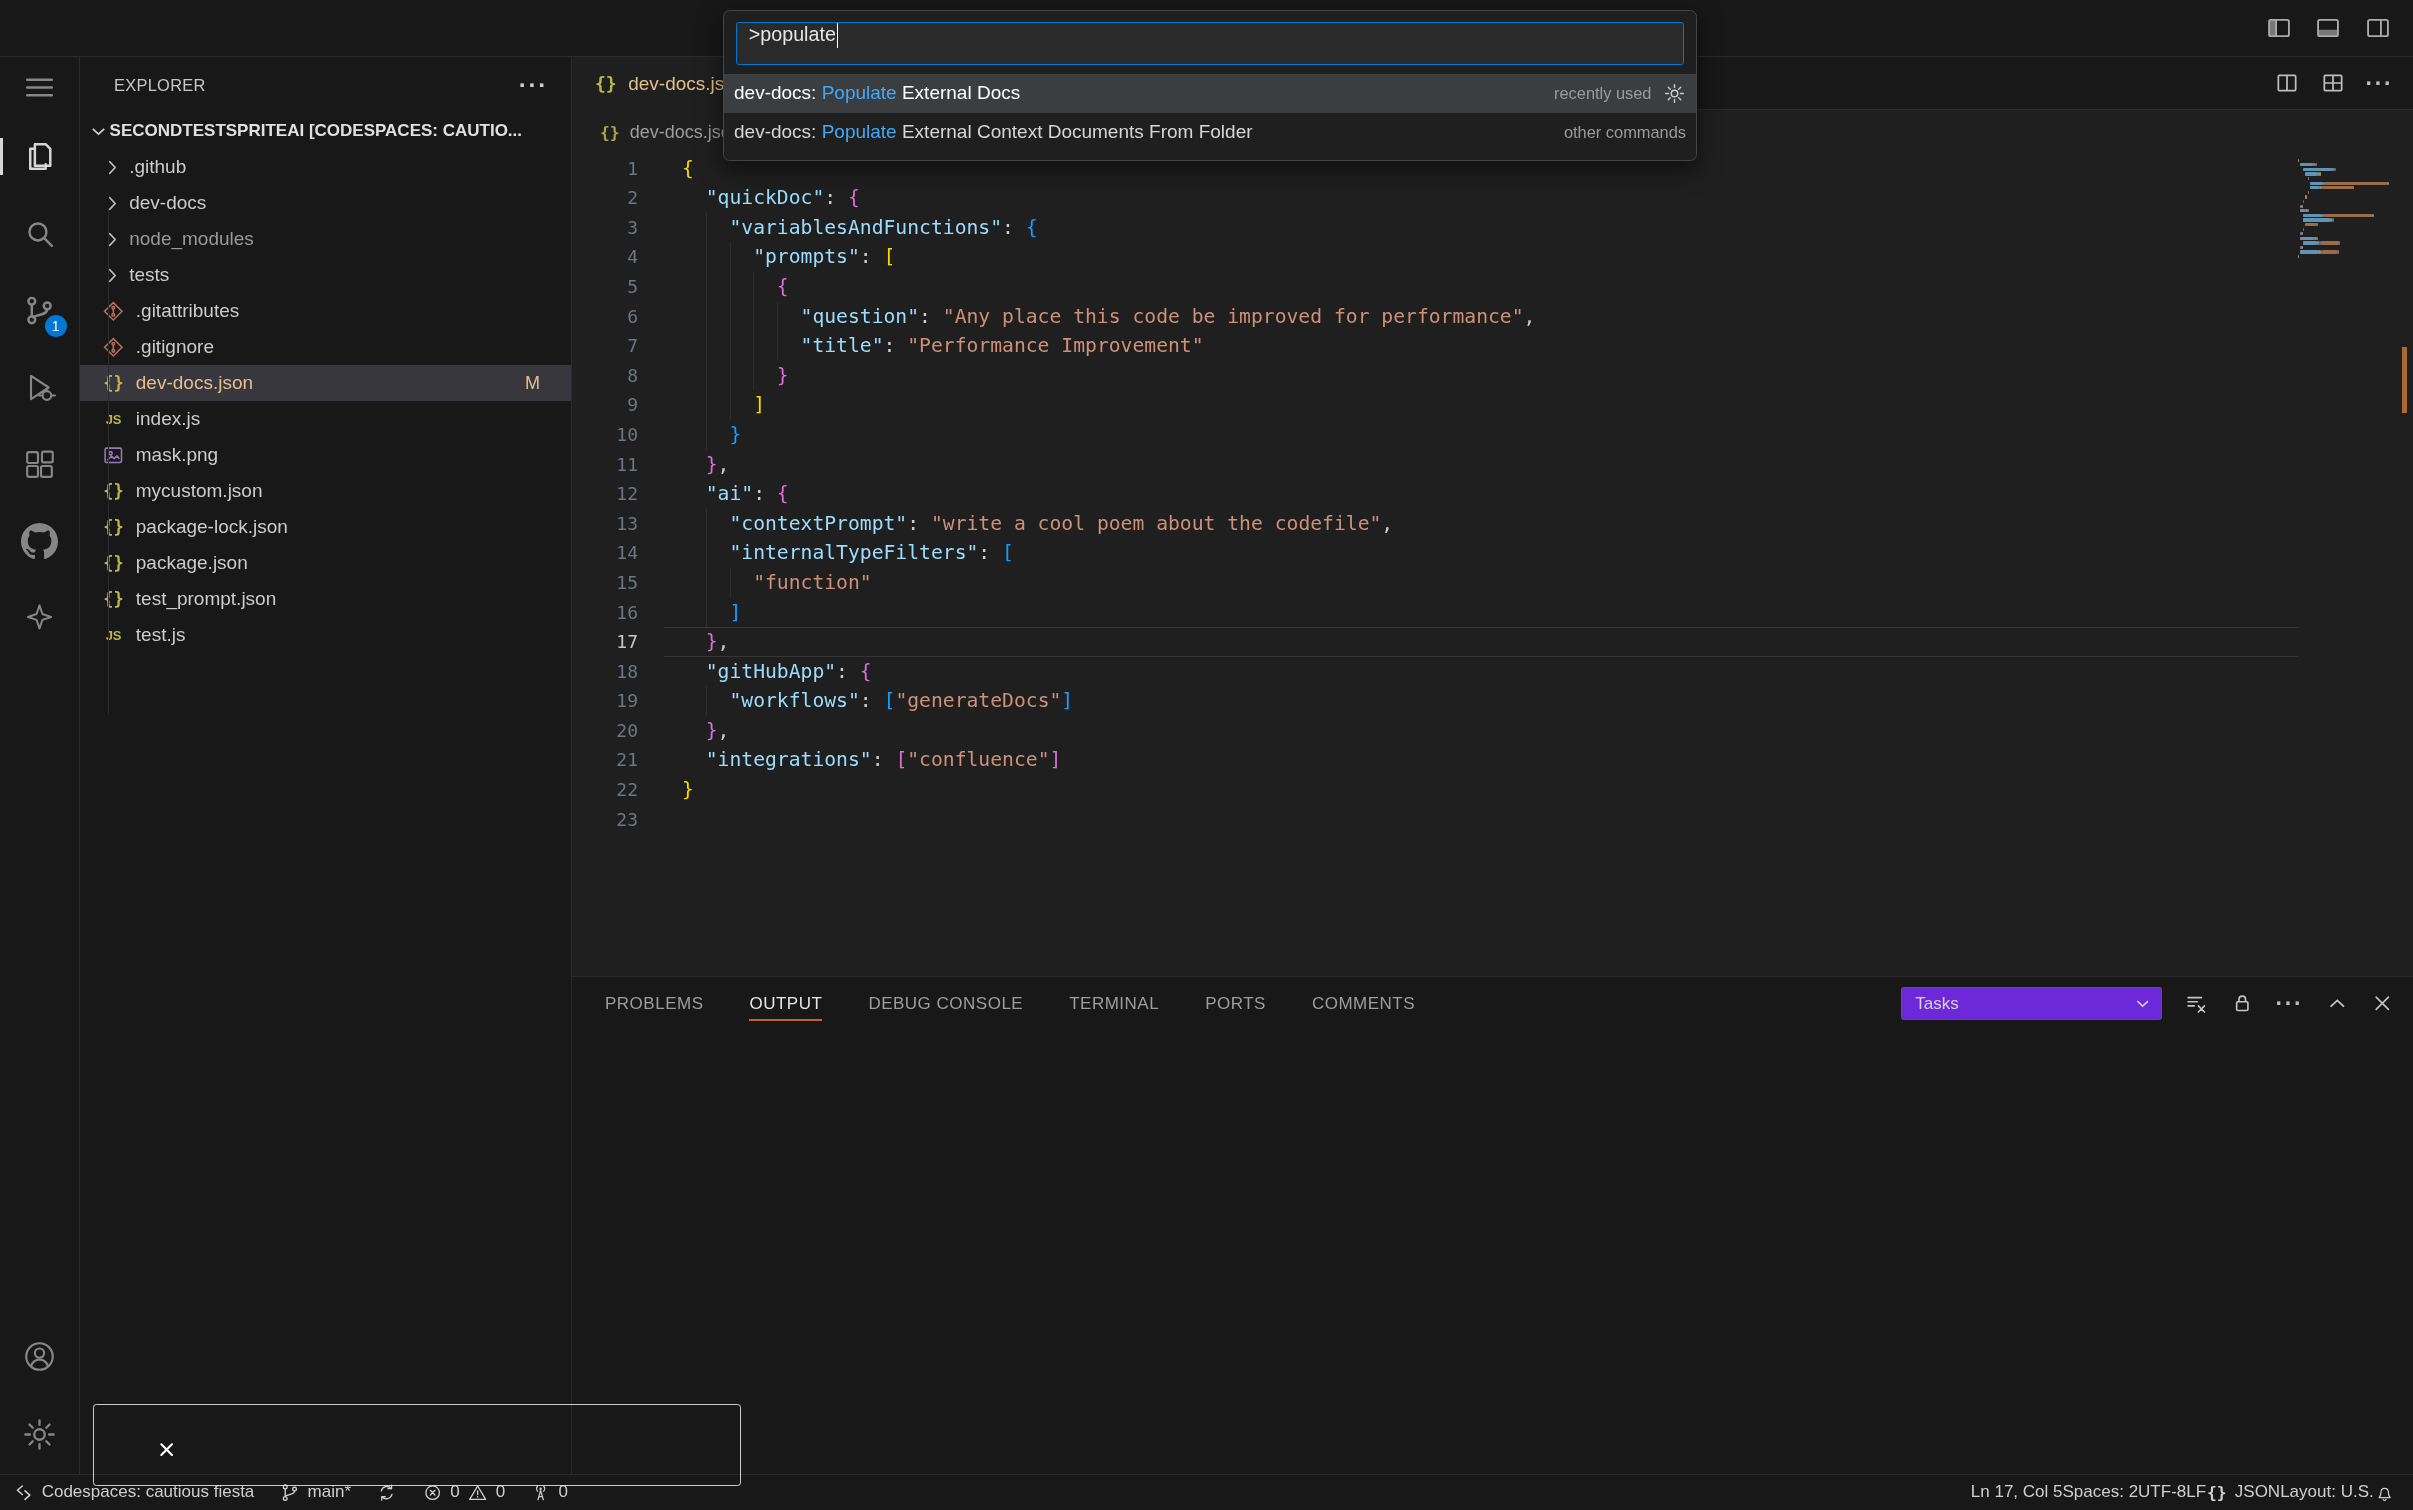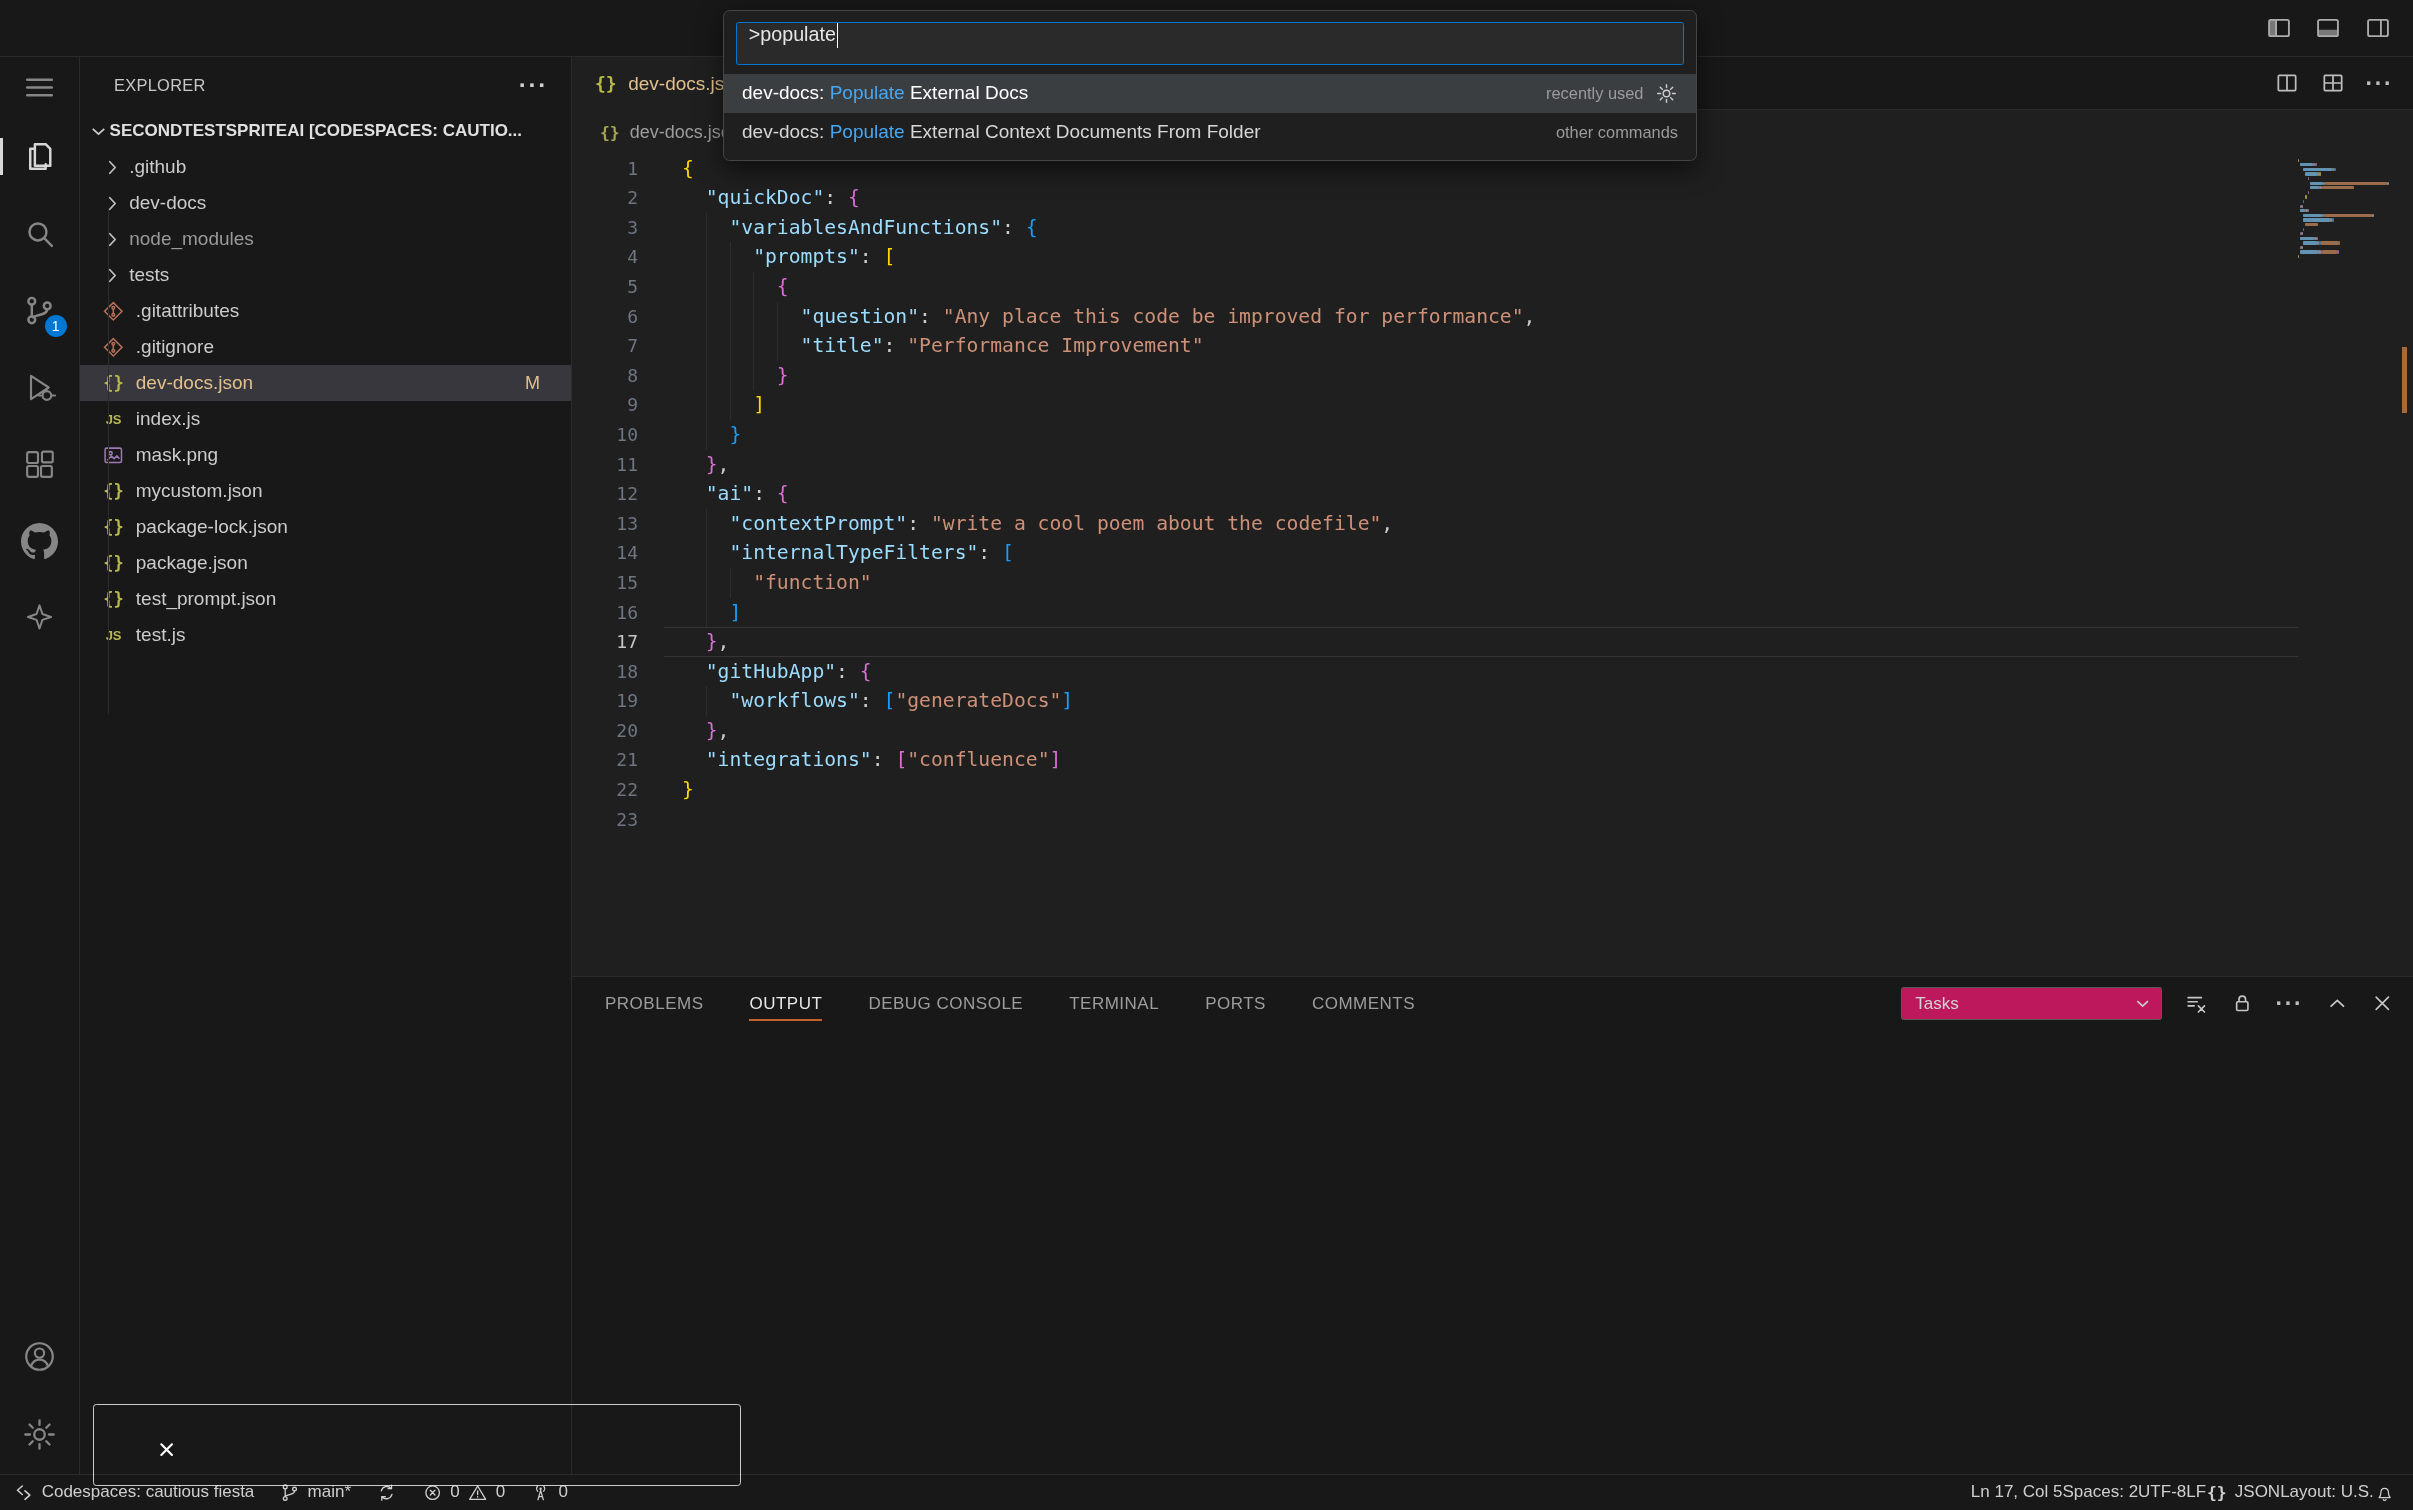--- a/index.html
+++ b/index.html
@@ -75,37 +75,37 @@
 
   
   #panel{position:absolute;left:572px;top:976px;width:1841px;height:498px;background:#181818;border-top:0.8px solid #2b2b2b}
   .panel-header{height:53px;display:flex;align-items:center;padding:0 18px 0 33px}
   #panel-tabs{display:flex;gap:46px}
   .ptab{font-size:17px;letter-spacing:0.5px;color:#9d9d9d;height:53px;display:flex;align-items:center;position:relative;cursor:pointer}
   .ptab.active{color:#e7e7e7}
   .ptab.active::after{content:"";position:absolute;left:0;right:0;bottom:9px;height:1.6px;background:var(--panel_active_underline)}
   .panel-controls{margin-left:auto;display:flex;align-items:center;gap:21.3px;color:#c5c5c5}
   .panel-controls .icon{width:24.6px;height:24.6px}
-  .tasks-select{width:261px;height:33px;background:#be185d;border:0.8px solid #5a5a5a;display:flex;align-items:center;padding:0 8.2px 0 13px;font-size:17px;color:#d4d4d4;border-radius:2.5px;cursor:pointer}
+  .tasks-select{width:261px;height:33px;background:#6d28d9;border:0.8px solid #5a5a5a;display:flex;align-items:center;padding:0 8.2px 0 13px;font-size:17px;color:#d4d4d4;border-radius:2.5px;cursor:pointer}
   .tasks-select .icon{margin-left:auto;width:21.3px;height:21.3px;color:#cfcfcf}
   .panel-body{height:446px}
 
   
   #statusbar{position:absolute;left:0;top:1474px;width:2413px;height:36px;background:#181818;border-top:0.8px solid #2b2b2b;display:flex;align-items:center;font-size:17px;color:#cfcfcf}
   #sb-left{display:flex;align-items:center;gap:24.6px;padding-left:13px}
   #sb-right{margin-left:auto;display:flex;align-items:center;padding-right:18px}
   .sb-item{display:flex;align-items:center;gap:7.4px;cursor:pointer;white-space:nowrap}
   .sb-item .icon{width:21.3px;height:21.3px}
   .braces-glyph{font-family:"DejaVu Sans Mono",monospace;font-size:16.4px;font-weight:bold;color:#cfcfcf}
 
   
   #palette{position:absolute;left:723px;top:9.9px;width:974px;background:#1f1f1f;border:0.8px solid #454545;border-radius:6.6px;box-shadow:0 8.2px 24.6px rgba(0,0,0,.55);z-index:100;padding-bottom:8.2px;overflow:hidden}
   .palette-input{margin:11.5px 12.3px 8.2px;height:43px;background:#2a2a2a;border:1.6px solid var(--accent);border-radius:2.5px;display:flex;align-items:flex-start;padding:0 11.5px;font-size:19.7px;color:#e6e6e6}
   .caret{width:1.6px;height:24.6px;background:#fff;margin-left:0.8px}
-  .prow{height:39px;display:flex;align-items:center;padding:0 18px;font-size:19px;color:#d6d6d6;cursor:pointer}
+  .prow{height:39px;display:flex;align-items:center;padding:0 10px;font-size:19px;color:#d6d6d6;cursor:pointer}
   .prow.selected{background:var(--selection_row);color:#fff}
   .prow .hl{color:var(--match_highlight)}
   .prow .meta{margin-left:auto;font-size:16.4px;color:#9b9b9b}
   .prow .gear{width:23px;height:23px;margin-left:11.5px;color:#cccccc}
 
   
   #artifact-box{position:absolute;left:93px;top:1404px;width:648px;height:82px;border:1.6px solid rgba(235,235,235,.85);border-radius:3.3px;z-index:60;pointer-events:none}
   #cursor-x{position:absolute;left:156px;top:1439px;width:21.3px;height:21.3px;color:#fff;z-index:61}
 </style>
 </head>

